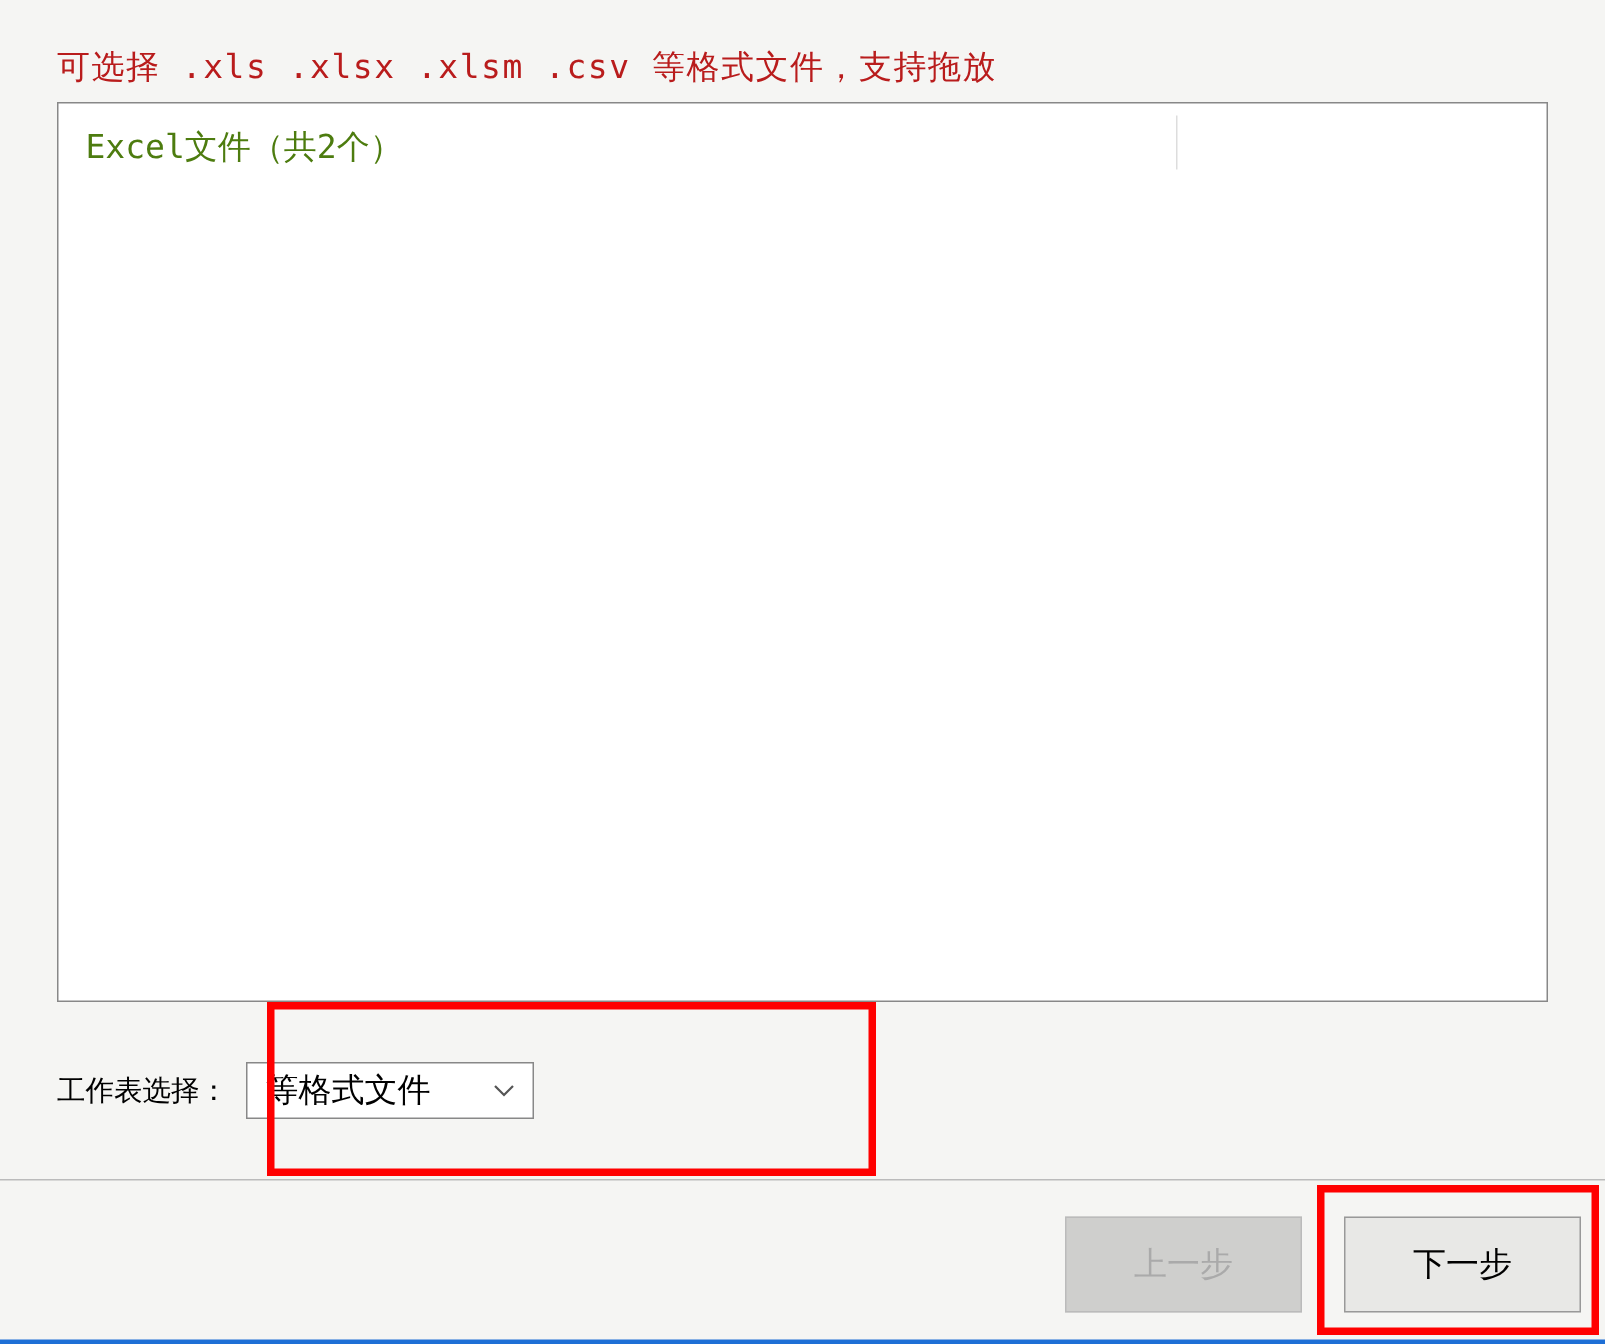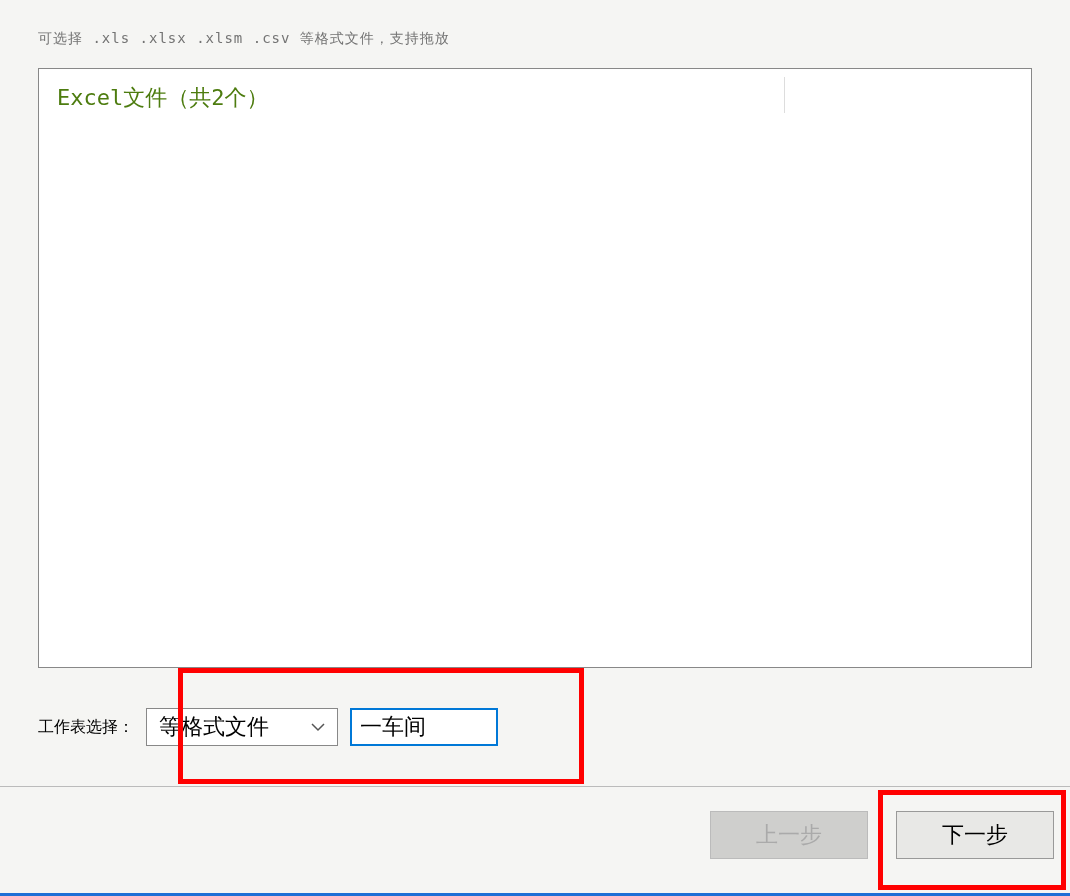--- a/index.html
+++ b/index.html
@@ -12,23 +12,23 @@
       background: #f5f5f3;
       width: 1070px;
       height: 896px;
       position: relative;
       overflow: hidden;
     }
     .instruction-text {
       position: absolute;
       top: 30px;
       left: 38px;
-      font-size: 14px;
-      font-family: "SimSun", monospace;
-      color: #737373;
+      font-size: 22px;
+      font-family: "SimSun", monospace;
+      color: #b91c1c;
       letter-spacing: 1px;
     }
     .file-list-box {
       position: absolute;
       top: 68px;
       left: 38px;
       width: 994px;
       height: 600px;
       background: #fff;
       border: 1px solid #888;
@@ -73,21 +73,21 @@
     }
     .sheet-select-row {
       position: absolute;
       top: 708px;
       left: 38px;
       display: flex;
       align-items: center;
       gap: 12px;
     }
     .sheet-select-label {
-      font-size: 16px;
+      font-size: 19px;
       font-family: "SimSun", monospace;
       color: #000;
     }
     .sheet-dropdown {
       position: relative;
       width: 192px;
       height: 38px;
       border: 1px solid #888;
       background: #fff;
       display: flex;
@@ -138,21 +138,21 @@
     }
     .button-row {
       position: absolute;
       right: 16px;
       top: 24px;
       display: flex;
       gap: 16px;
     }
     .nav-button {
       width: 158px;
-      height: 48px;
+      height: 64px;
       border: 1px solid #999;
       background: #e8e8e6;
       font-size: 22px;
       font-family: "SimSun", monospace;
       display: flex;
       align-items: center;
       justify-content: center;
       cursor: pointer;
     }
     .nav-button.disabled {
@@ -194,21 +194,20 @@
 <div class="sheet-select-row">
   <span class="sheet-select-label">工作表选择：</span>
   <div class="sheet-dropdown">
     <span class="sheet-dropdown-text">等格式文件</span>
     <span class="sheet-dropdown-chevron">
       <svg width="14" height="10" viewBox="0 0 14 10">
           <path d="M1 2 L7 8 L13 2" stroke="#555" stroke-width="1.5" fill="none"></path>
         </svg>
     </span>
   </div>
-  <input type="text" class="sheet-input" value="一车间" style="">
 </div>
 
 <div class="bottom-bar">
   <div class="button-row">
     <div class="nav-button disabled">上一步</div>
     <div class="nav-button enabled">下一步</div>
   </div>
   <div class="bottom-border-blue"></div>
 </div>
 

